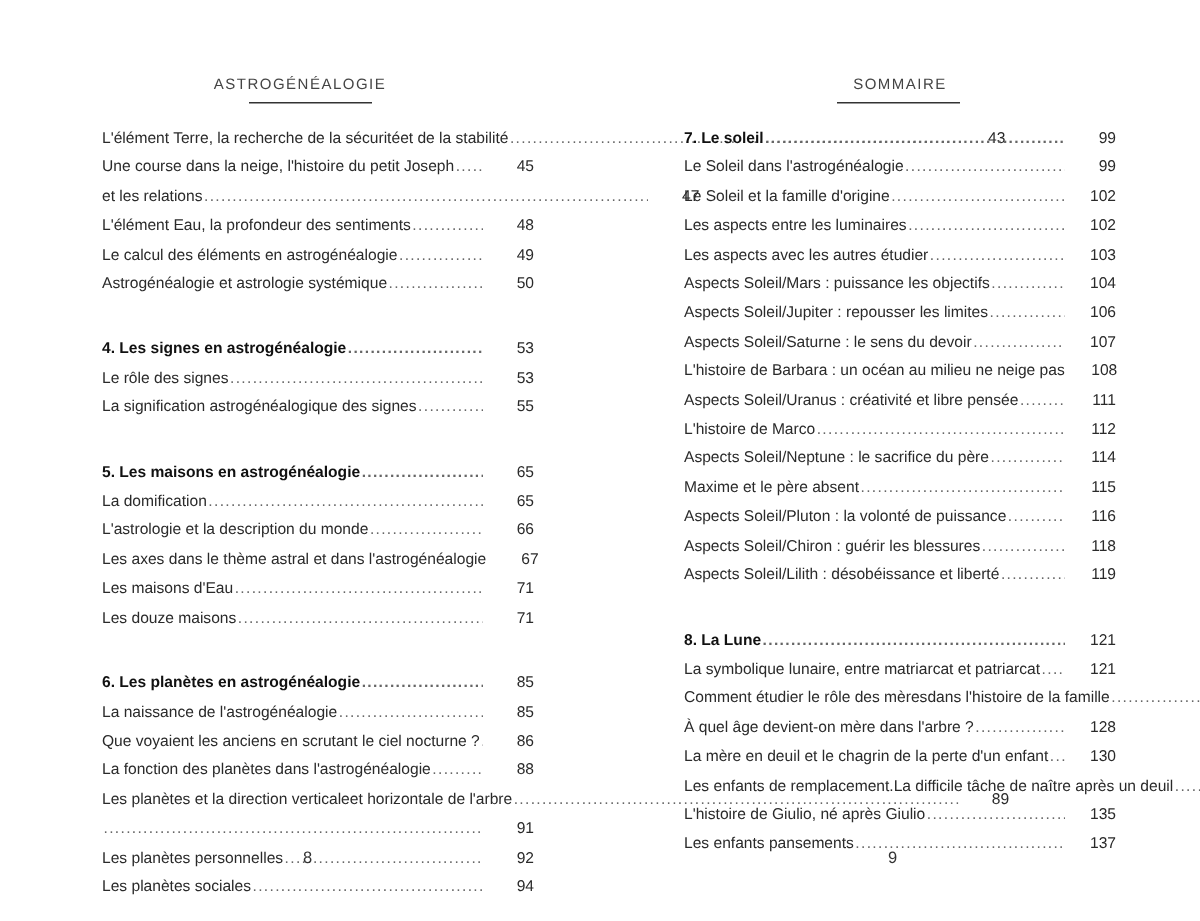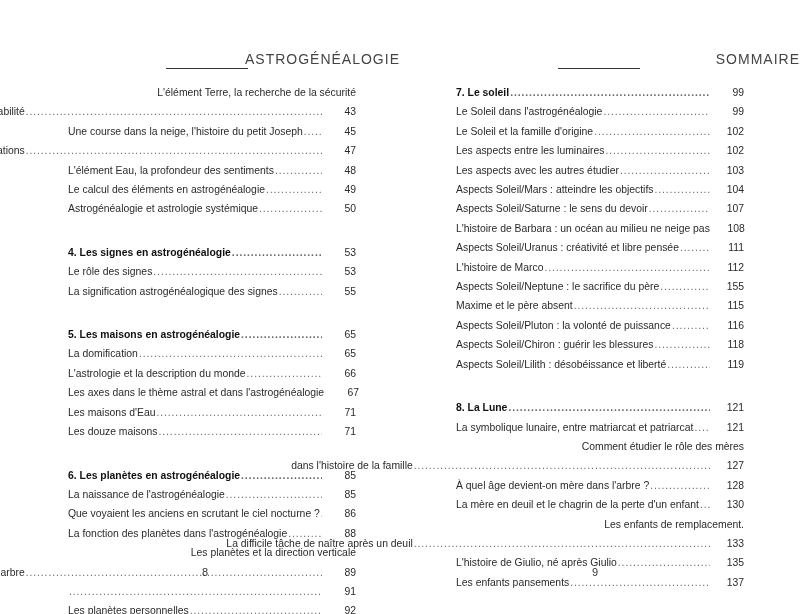--- a/index.html
+++ b/index.html
@@ -1,38 +1,38 @@
 <!DOCTYPE html>
 <html><head>
 <meta charset="utf-8">
 <style>
   html, body { margin:0; padding:0; background:#ffffff; }
   body { width:800px; height:614px; position:relative; overflow:hidden;
          font-family:"Liberation Sans", sans-serif; color:#2a2a2a; }
   .page { position:absolute; top:0; height:614px; }
   #page-left { left:0; width:400px; }
   #page-right { left:400px; width:400px; }
-  .running-head { position:absolute; top:51px; left:0; width:100%; text-align:right;
-         font-size:14px; letter-spacing:1px; color:#444; }
+  .running-head { position:absolute; top:51px; left:0; width:100%; text-align:center;
+         font-size:10px; letter-spacing:1px; color:#444; }
   .head-rule { position:absolute; top:68px; height:1px; background:#333; width:82px; }
   #page-left .head-rule { left:166px; }
   #page-right .head-rule { left:158px; }
   .toc { position:absolute; top:83px; width:288px; font-size:10.4px; line-height:19.4px; }
   #page-left .toc { left:68px; }
   #page-right .toc { left:56px; }
   .row { display:flex; position:relative; }
   .row .label { white-space:nowrap; }
   .row .leader { flex:1; overflow:hidden; white-space:nowrap; color:#666; letter-spacing:1.2px;
          margin:0 4px 0 1px; }
   .row .leader::after { content:". . . . . . . . . . . . . . . . . . . . . . . . . . . . . . . . . . . . . . . . . . . . . . . . . . . . . . . . . . . . . . . . . . . . . . . . . . . . . . ."; letter-spacing:-1px; }
   .row .pg { width:22px; text-align:right; flex:none; margin-left:8px; }
   .row.chapter { font-weight:bold; color:#111; margin-top:24px; }
   .row.chapter .pg { font-weight:normal; color:#2a2a2a; }
   .row.first { margin-top:0; }
-  .row.two-line { flex-direction:column; align-items:flex-end; }
+  .row.two-line { align-items:center; }
   .row.two-line .line1 { white-space:nowrap; }
   .row.two-line .line2 { display:flex; align-items:flex-end; }
   .folio { position:absolute; top:566px; width:100%; text-align:center; font-size:11px; color:#333; }
   #page-left .folio { left:5px; }
   #page-right .folio { left:-5px; }
 </style>
 </head>
 <body>
 
 <div class="page" id="page-left">
@@ -188,25 +188,30 @@
         <span class="label">Les aspects entre les luminaires</span>
         <span class="leader"></span>
         <span class="pg">102</span>
       </div>
       <div class="row">
         <span class="label">Les aspects avec les autres étudier</span>
         <span class="leader"></span>
         <span class="pg">103</span>
       </div>
       <div class="row">
-        <span class="label">Aspects Soleil/Mars : atteindre les objectifs</span>
+        <span class="label">Aspects Soleil/Mars : puissance les objectifs</span>
         <span class="leader"></span>
         <span class="pg">104</span>
       </div>
       <div class="row">
+        <span class="label">Aspects Soleil/Jupiter : repousser les limites</span>
+        <span class="leader"></span>
+        <span class="pg">106</span>
+      </div>
+      <div class="row">
         <span class="label">Aspects Soleil/Saturne : le sens du devoir</span>
         <span class="leader"></span>
         <span class="pg">107</span>
       </div>
       <div class="row">
         <span class="label">L'histoire de Barbara : un océan au milieu ne neige pas</span>
         <span class="leader"></span>
         <span class="pg">108</span>
       </div>
       <div class="row">
@@ -215,21 +220,21 @@
         <span class="pg">111</span>
       </div>
       <div class="row">
         <span class="label">L'histoire de Marco</span>
         <span class="leader"></span>
         <span class="pg">112</span>
       </div>
       <div class="row">
         <span class="label">Aspects Soleil/Neptune : le sacrifice du père</span>
         <span class="leader"></span>
-        <span class="pg">155</span>
+        <span class="pg">114</span>
       </div>
       <div class="row">
         <span class="label">Maxime et le père absent</span>
         <span class="leader"></span>
         <span class="pg">115</span>
       </div>
       <div class="row">
         <span class="label">Aspects Soleil/Pluton : la volonté de puissance</span>
         <span class="leader"></span>
         <span class="pg">116</span>

